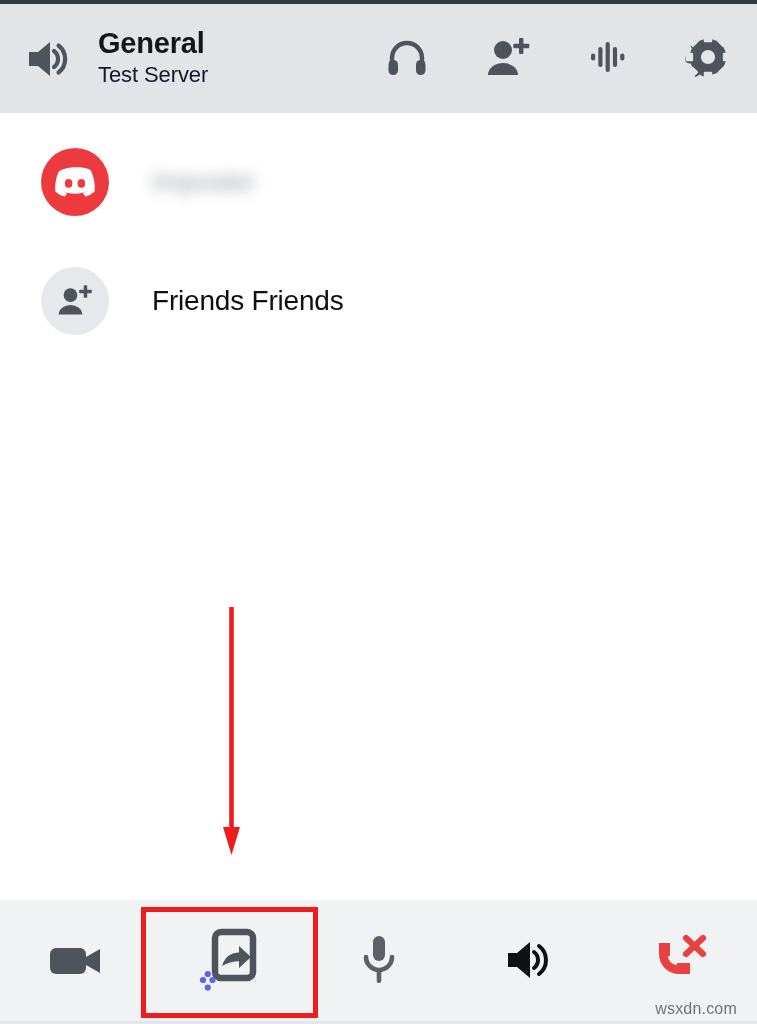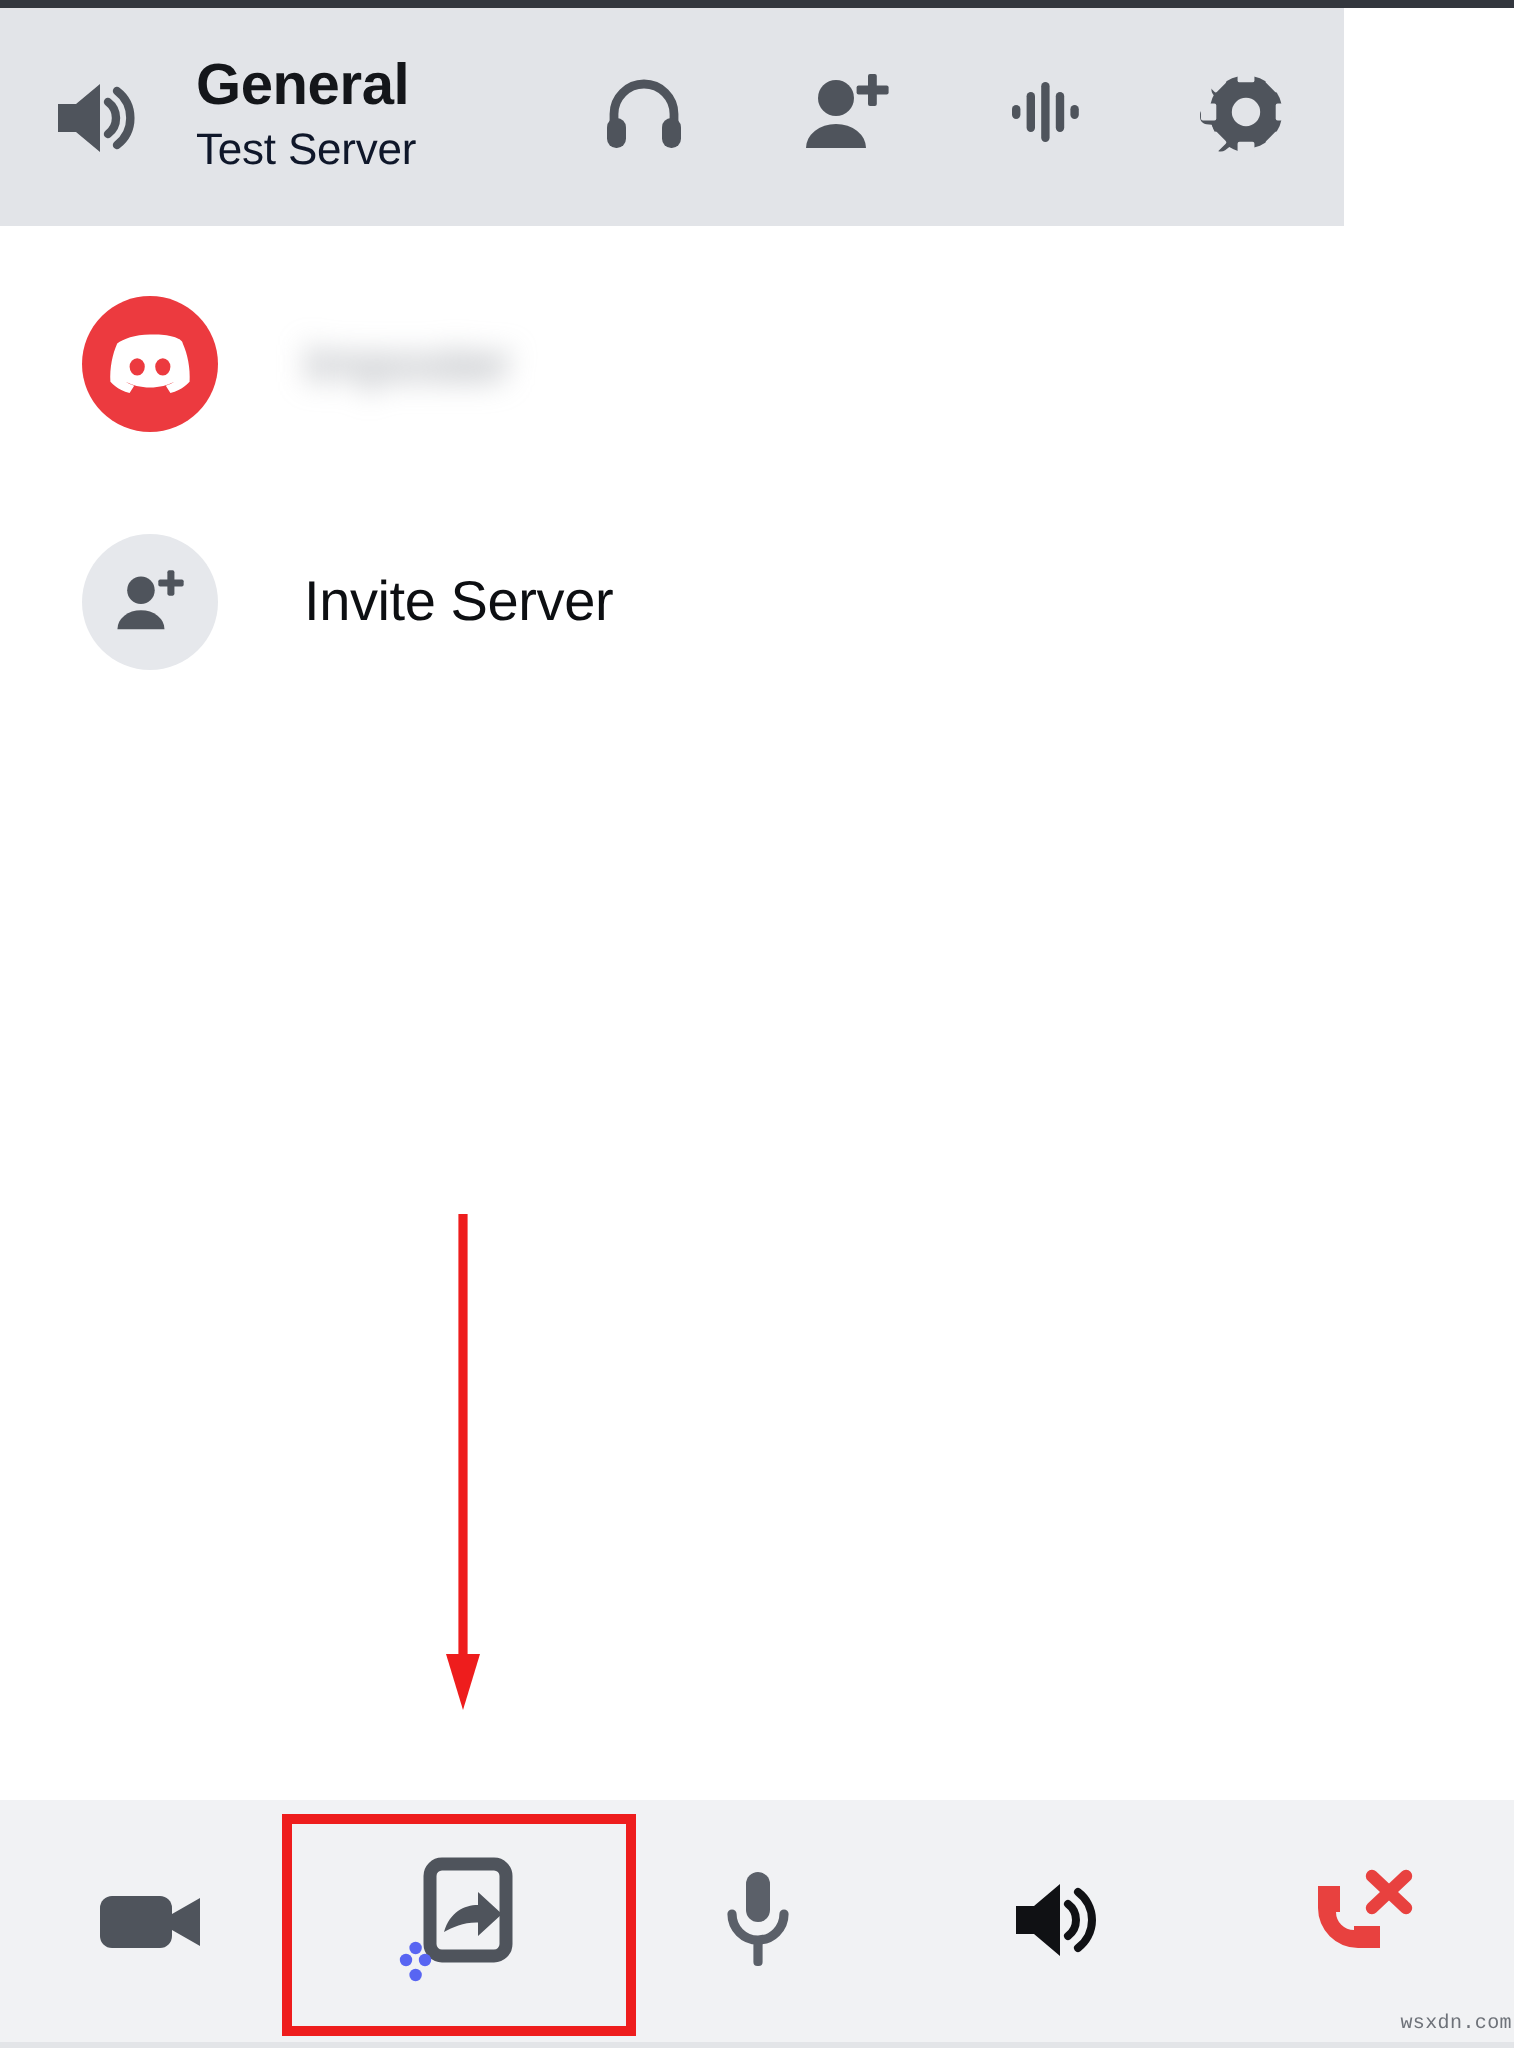--- a/index.html
+++ b/index.html
@@ -25,21 +25,21 @@
     left: 0; top: 0;
     width: 757px;
     height: 4px;
     background: #33373e;
   }
 
   
   .header {
     position: absolute;
     left: 0; top: 4px;
-    width: 672px;
+    width: 757px;
     height: 109px;
     background: #e2e4e8;
     display: flex;
     align-items: center;
   }
   .hdr-speaker {
     width: 96px;
     display: flex;
     align-items: center;
     justify-content: center;
@@ -167,25 +167,25 @@
     width: 177px;
     height: 111px;
     border: 5px solid #ee1d1d;
     box-sizing: border-box;
     pointer-events: none;
   }
 
   
   .watermark {
     position: absolute;
-    right: 1px;
+    right: 20px;
     bottom: 6px;
-    font-size: 10px;
+    font-size: 16px;
     color: #6e7279;
-    font-family: Liberation Mono, monospace;
+    font-family: Liberation Sans, sans-serif;
     letter-spacing: 0.2px;
   }
   .bottom-edge {
     position: absolute;
     left: 0;
     bottom: 0;
     width: 757px;
     height: 3px;
     background: #e3e5e8;
   }
@@ -289,21 +289,21 @@
 
     <div class="row row-invite">
       <div class="avatar avatar-invite">
         <svg width="40" height="38" viewBox="0 0 44 42" aria-hidden="true">
           <circle cx="17" cy="14.5" r="7.6" fill="#4f545c"></circle>
           <path d="M4 36 a13 10.5 0 0 1 26 0 z" fill="#4f545c"></path>
           <rect x="31.6" y="3.5" width="3.9" height="14" rx="1" fill="#4f545c"></rect>
           <rect x="26.6" y="8.5" width="14" height="3.9" rx="1" fill="#4f545c"></rect>
         </svg>
       </div>
-      <div class="row-label">Invite Server</div>
+      <div class="row-label">Friends Friends</div>
     </div>
 
   </div>
 
   <div class="annot-arrow">
     <svg width="52" height="255" viewBox="0 0 52 255" aria-hidden="true">
       <line x1="25.5" y1="2" x2="25.5" y2="227" stroke="#ee1d1d" stroke-width="4.6"></line>
       <path d="M25.5 250 L17 222 L34 222 Z" fill="#ee1d1d"></path>
     </svg>
   </div>

